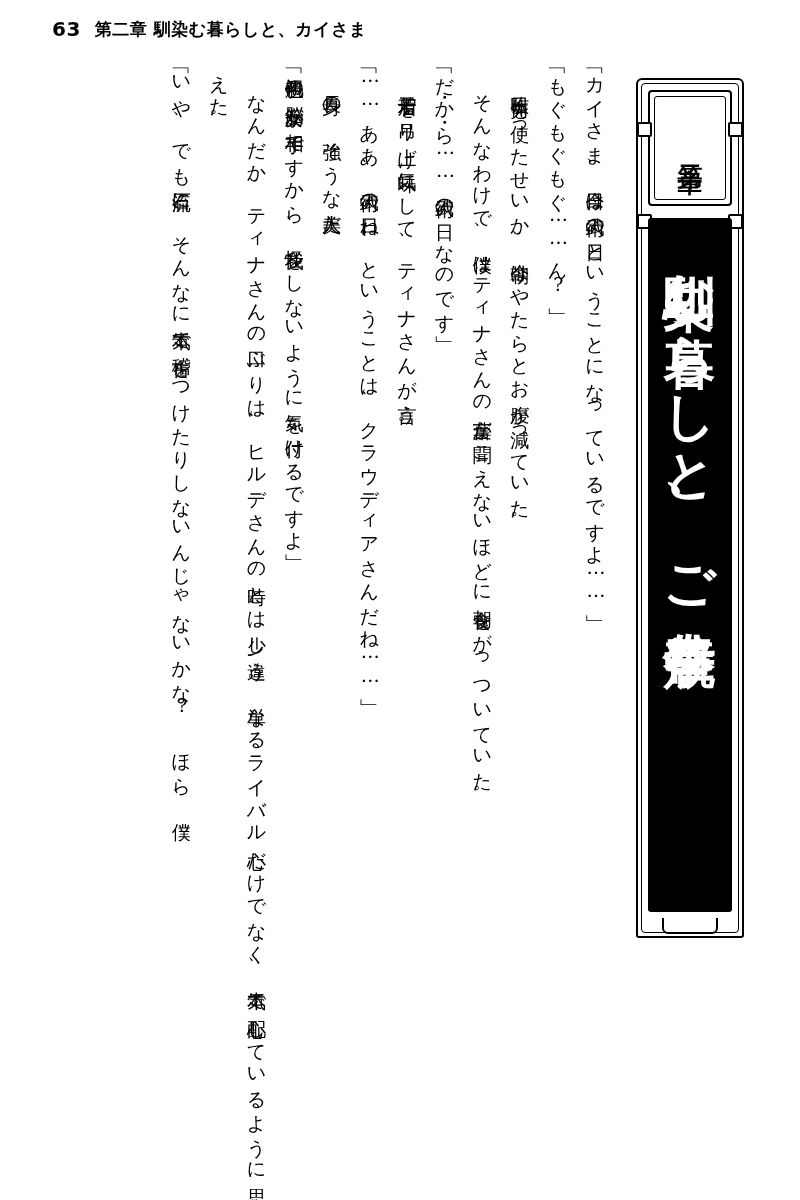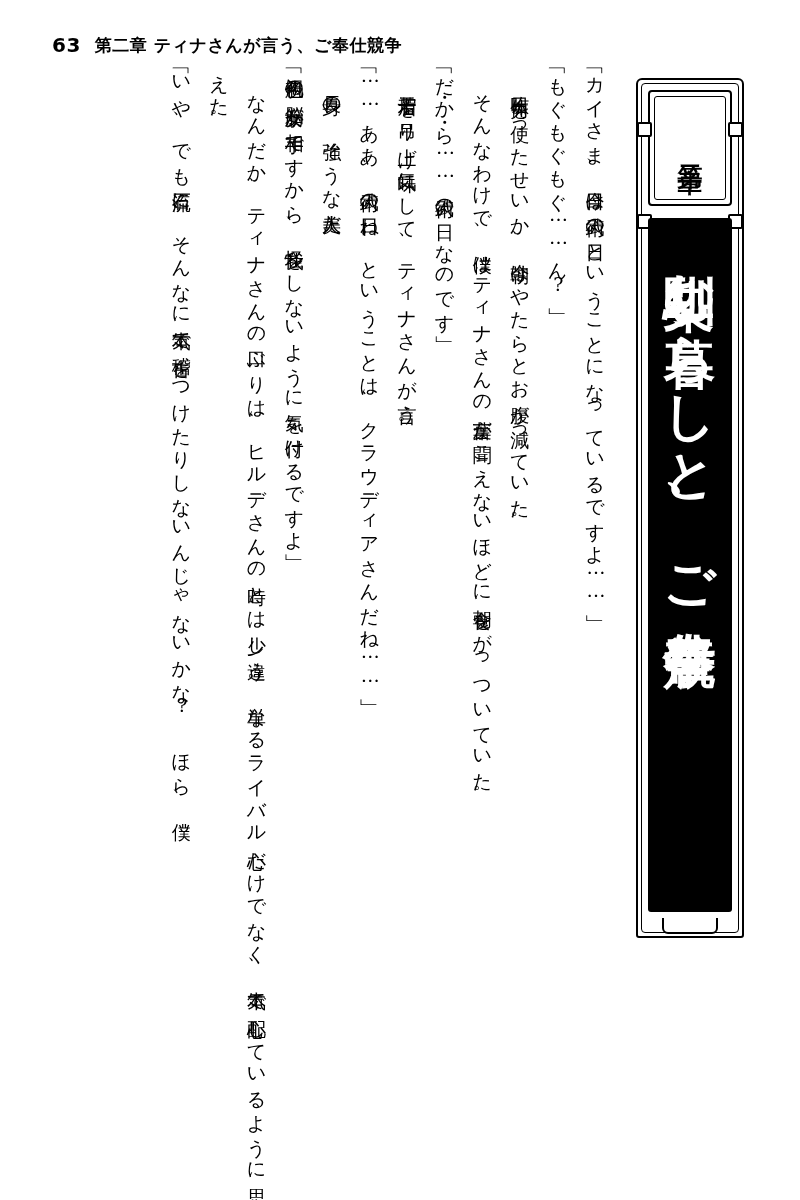--- a/index.html
+++ b/index.html
@@ -18,21 +18,21 @@
 
   .page {
     position: absolute;
     inset: 0;
     background: #ffffff;
   }
 
   
   .header {
     position: absolute;
-    top: 28px;
+    top: 12px;
     left: 52px;
     right: 52px;
     height: 34px;
     display: flex;
     align-items: center;
     gap: 14px;
     white-space: nowrap;
   }
   .page-number {
     font-size: 20px;
@@ -174,21 +174,21 @@
     text-indent: 19px;
   }
 </style>
 </head>
 <body>
 
 <div class="page">
 
   <div class="header">
     <span class="page-number">63</span>
-    <span class="header-title">第二章 ティナさんが言う、ご奉仕競争</span>
+    <span class="header-title">第二章 馴染む暮らしと、カイさま</span>
   </div>
 
   <div class="chapter-plate">
     <div class="plate-outline"></div>
     <div class="plate-inner"></div>
 
     <div class="plate-cap">
       <span class="chapter-no">第二章</span>
     </div>
 

